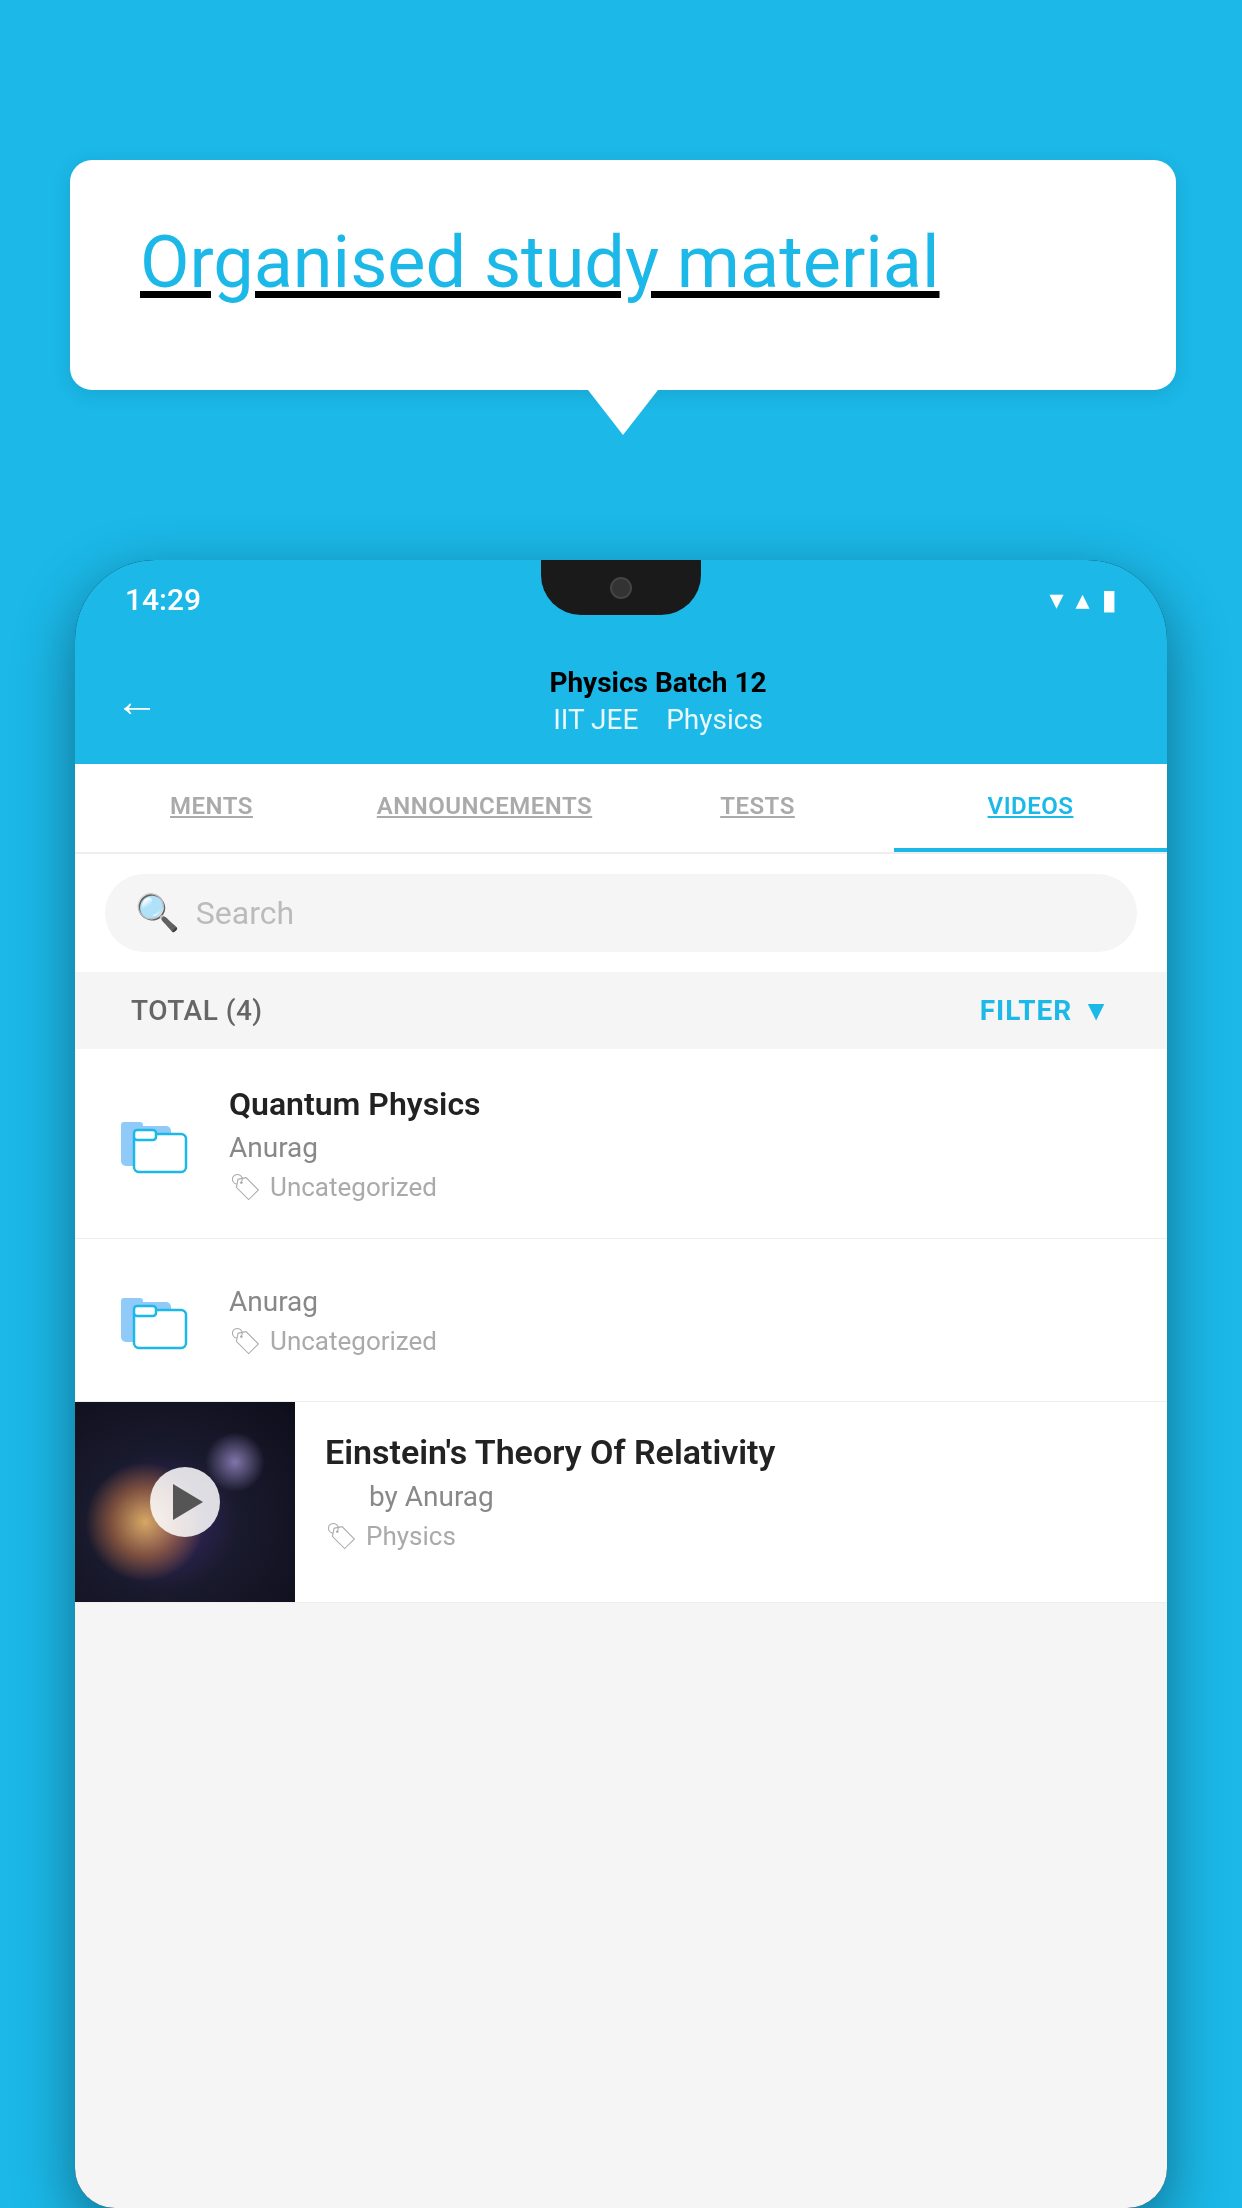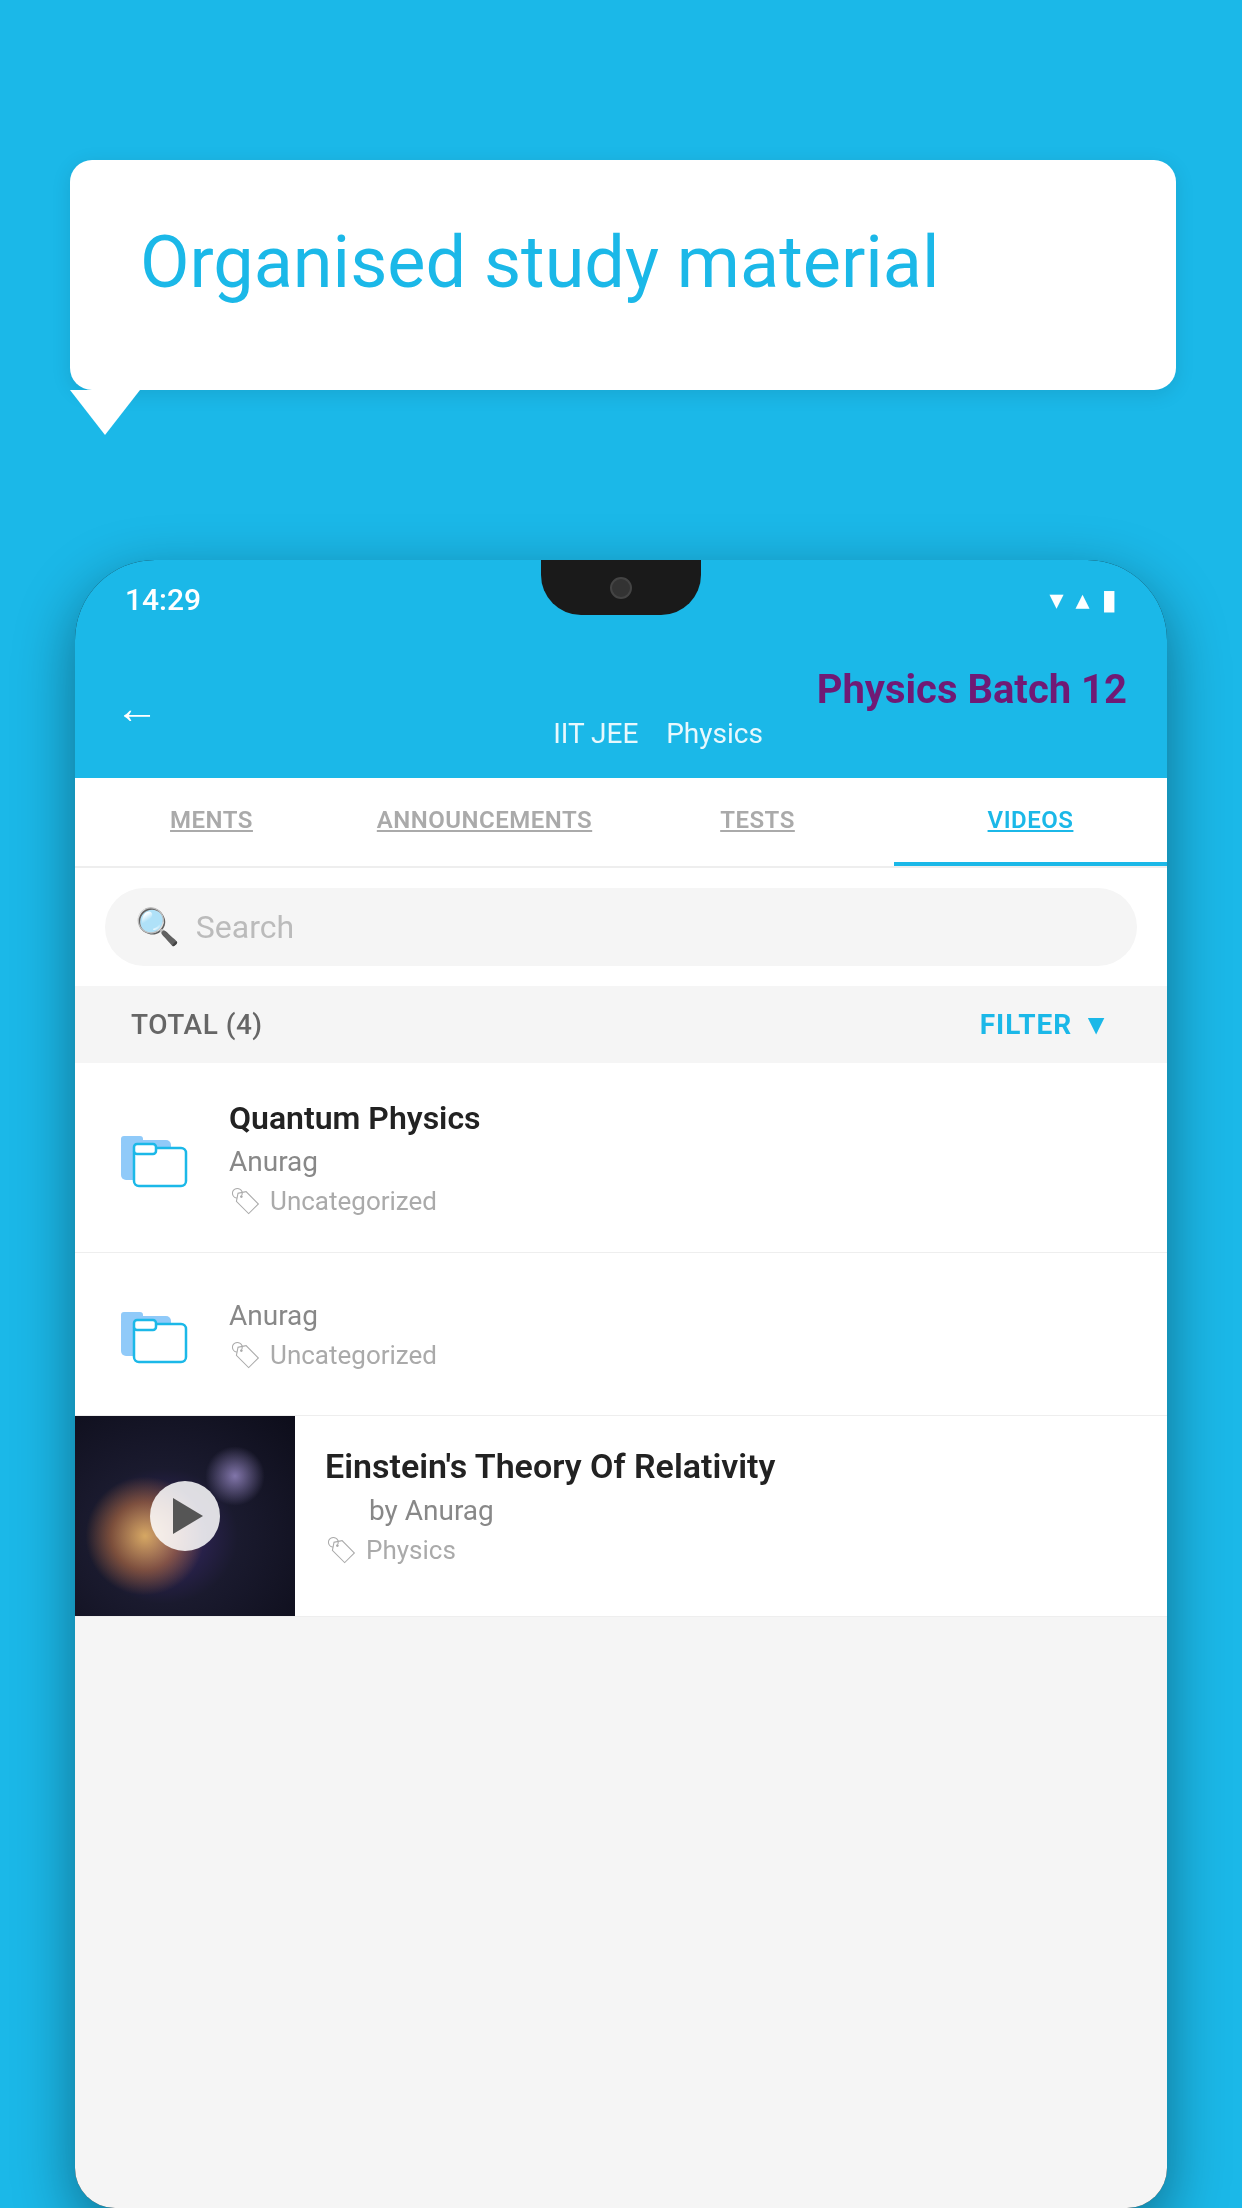--- a/index.html
+++ b/index.html
@@ -14,21 +14,22 @@
     }
 
     
     .speech-bubble-container {
       position: absolute;
       top: 160px;
       left: 70px;
       right: 66px;
       display: flex;
       flex-direction: column;
-      align-items: flex-start;
+      align-items: center;
+      text-decoration: underline;
     }
 
     .speech-bubble {
       background: white;
       border-radius: 22px;
       padding: 60px 70px;
       width: 100%;
       box-shadow: 0 4px 20px rgba(0,0,0,0.1);
     }
 
@@ -132,24 +133,23 @@
       font-size: 44px;
       cursor: pointer;
     }
 
     .header-title-group {
       flex: 1;
       text-align: center;
     }
 
     .header-title {
-      color: #701a75;
-      font-size: 40px;
+      color: #000000;
+      font-size: 28px;
       font-weight: 700;
-      text-align: right;
     }
 
     .header-subtitle {
       color: rgba(255,255,255,0.9);
       font-size: 28px;
       margin-top: 4px;
     }
 
     
     .tabs-bar {

